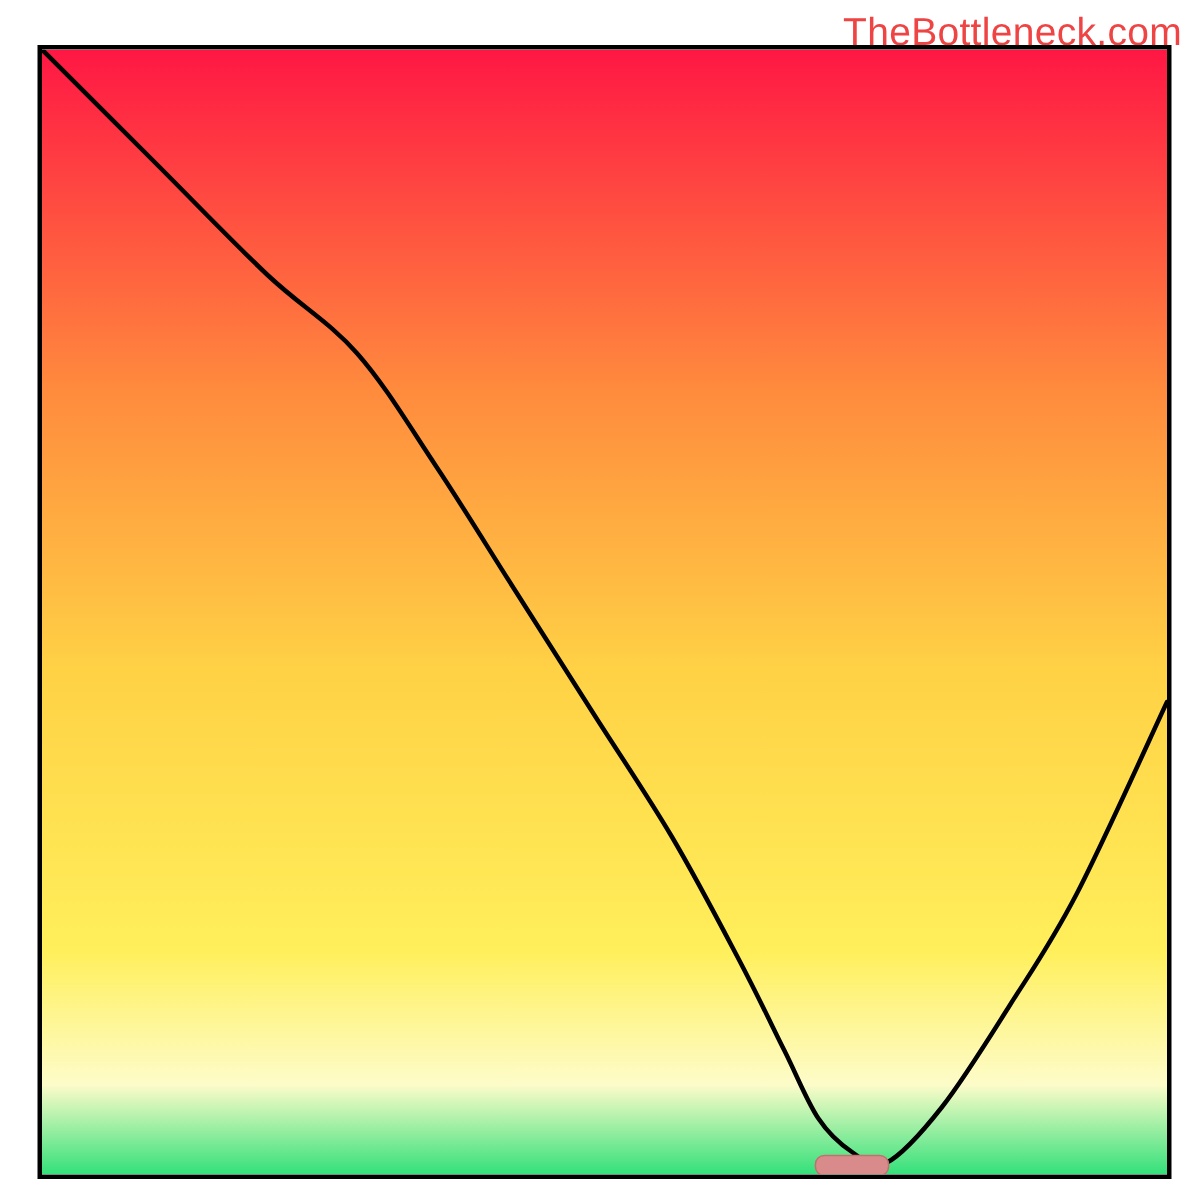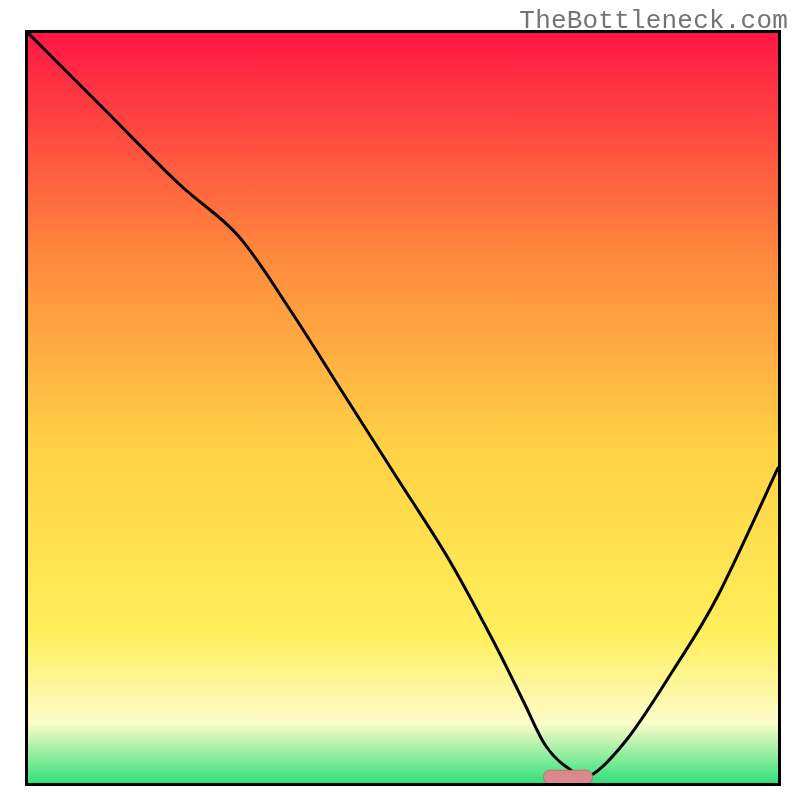--- a/index.html
+++ b/index.html
@@ -7,23 +7,23 @@
     padding: 0;
     width: 800px;
     height: 800px;
     background: #ffffff;
     position: relative;
   }
   .watermark {
     position: absolute;
     top: 6px;
     right: 12px;
-    font-family: Liberation Mono, monospace;
+    font-family: Liberation Sans, sans-serif;
     font-size: 26px;
-    color: #737373;
+    color: #ef4444;
     letter-spacing: 0.2px;
   }
   .chart-frame {
     position: absolute;
     left: 25px;
     top: 30px;
     width: 756px;
     height: 756px;
     border: 3px solid #000000;
     box-sizing: border-box;

